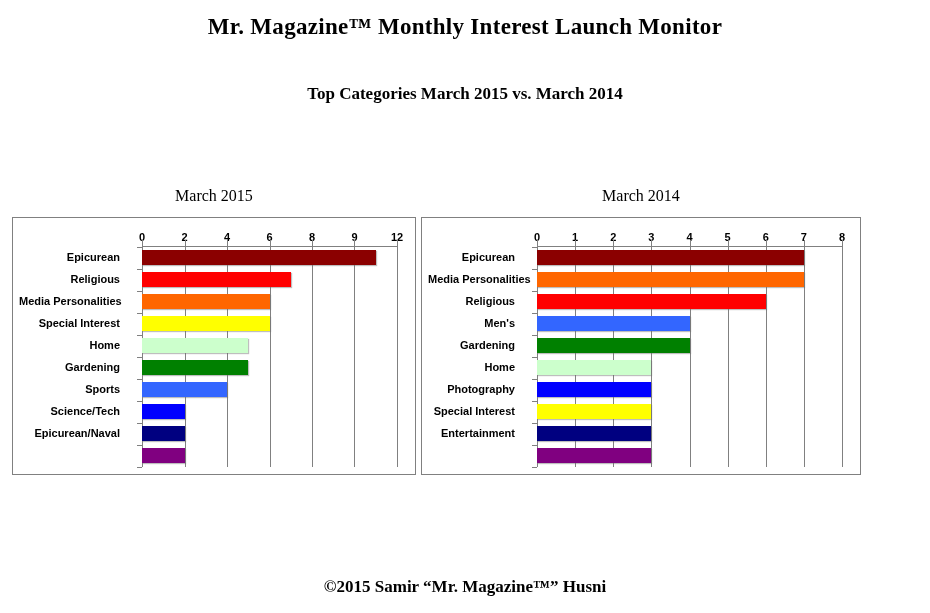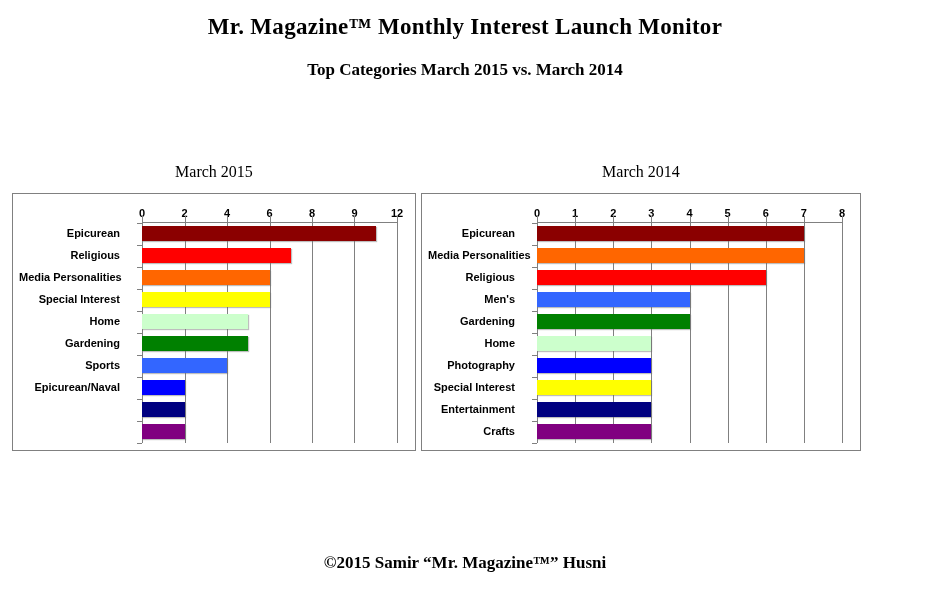--- a/index.html
+++ b/index.html
@@ -6,21 +6,21 @@
   body{
     width:930px;height:613px;overflow:hidden;position:relative;
     font-family:"Liberation Sans",sans-serif;color:#000;
   }
   .main-title{
     font-family:"Liberation Serif",serif;font-weight:bold;font-size:23px;
     text-align:center;padding-top:14px;letter-spacing:.3px;
   }
   .subtitle{
     font-family:"Liberation Serif",serif;font-weight:bold;font-size:17px;
-    text-align:center;margin-top:20px;
+    text-align:center;margin-top:44px;
   }
   .charts-row{display:flex;gap:5px;margin:83px 0 0 12px;}
   .chart-0{width:404px;}
   .chart-1{width:440px;}
   .chart-title{
     font-family:"Liberation Serif",serif;font-size:16px;text-align:center;
     height:19px;margin-bottom:11px;
   }
   .panel{
     border:1px solid #808080;height:258px;box-sizing:border-box;
@@ -76,20 +76,21 @@
           </div>
           <div class="panel-body">
             <div class="labels-col">
               <div class="cat-label">Epicurean</div>
               <div class="cat-label">Religious</div>
               <div class="cat-label">Media Personalities</div>
               <div class="cat-label">Special Interest</div>
               <div class="cat-label">Home</div>
               <div class="cat-label">Gardening</div>
               <div class="cat-label">Sports</div>
+              <div class="cat-label">Science/Tech</div>
               <div class="cat-label">Epicurean/Naval</div>
             </div>
             <div class="plot-area" style="height: 220px;">
               <div class="gridline" style="left: 0%;"></div>
               <div class="axis-tick-top" style="left: 0%;"></div>
               <div class="gridline" style="left: 16.6667%;"></div>
               <div class="axis-tick-top" style="left: 16.6667%;"></div>
               <div class="gridline" style="left: 33.3333%;"></div>
               <div class="axis-tick-top" style="left: 33.3333%;"></div>
               <div class="gridline" style="left: 50%;"></div>
@@ -143,21 +144,20 @@
             <div class="labels-col">
               <div class="cat-label">Epicurean</div>
               <div class="cat-label">Media Personalities</div>
               <div class="cat-label">Religious</div>
               <div class="cat-label">Men's</div>
               <div class="cat-label">Gardening</div>
               <div class="cat-label">Home</div>
               <div class="cat-label">Photography</div>
               <div class="cat-label">Special Interest</div>
               <div class="cat-label">Entertainment</div>
-              <div class="cat-label">Crafts</div>
             </div>
             <div class="plot-area" style="height: 220px;">
               <div class="gridline" style="left: 0%;"></div>
               <div class="axis-tick-top" style="left: 0%;"></div>
               <div class="gridline" style="left: 12.5%;"></div>
               <div class="axis-tick-top" style="left: 12.5%;"></div>
               <div class="gridline" style="left: 25%;"></div>
               <div class="axis-tick-top" style="left: 25%;"></div>
               <div class="gridline" style="left: 37.5%;"></div>
               <div class="axis-tick-top" style="left: 37.5%;"></div>

